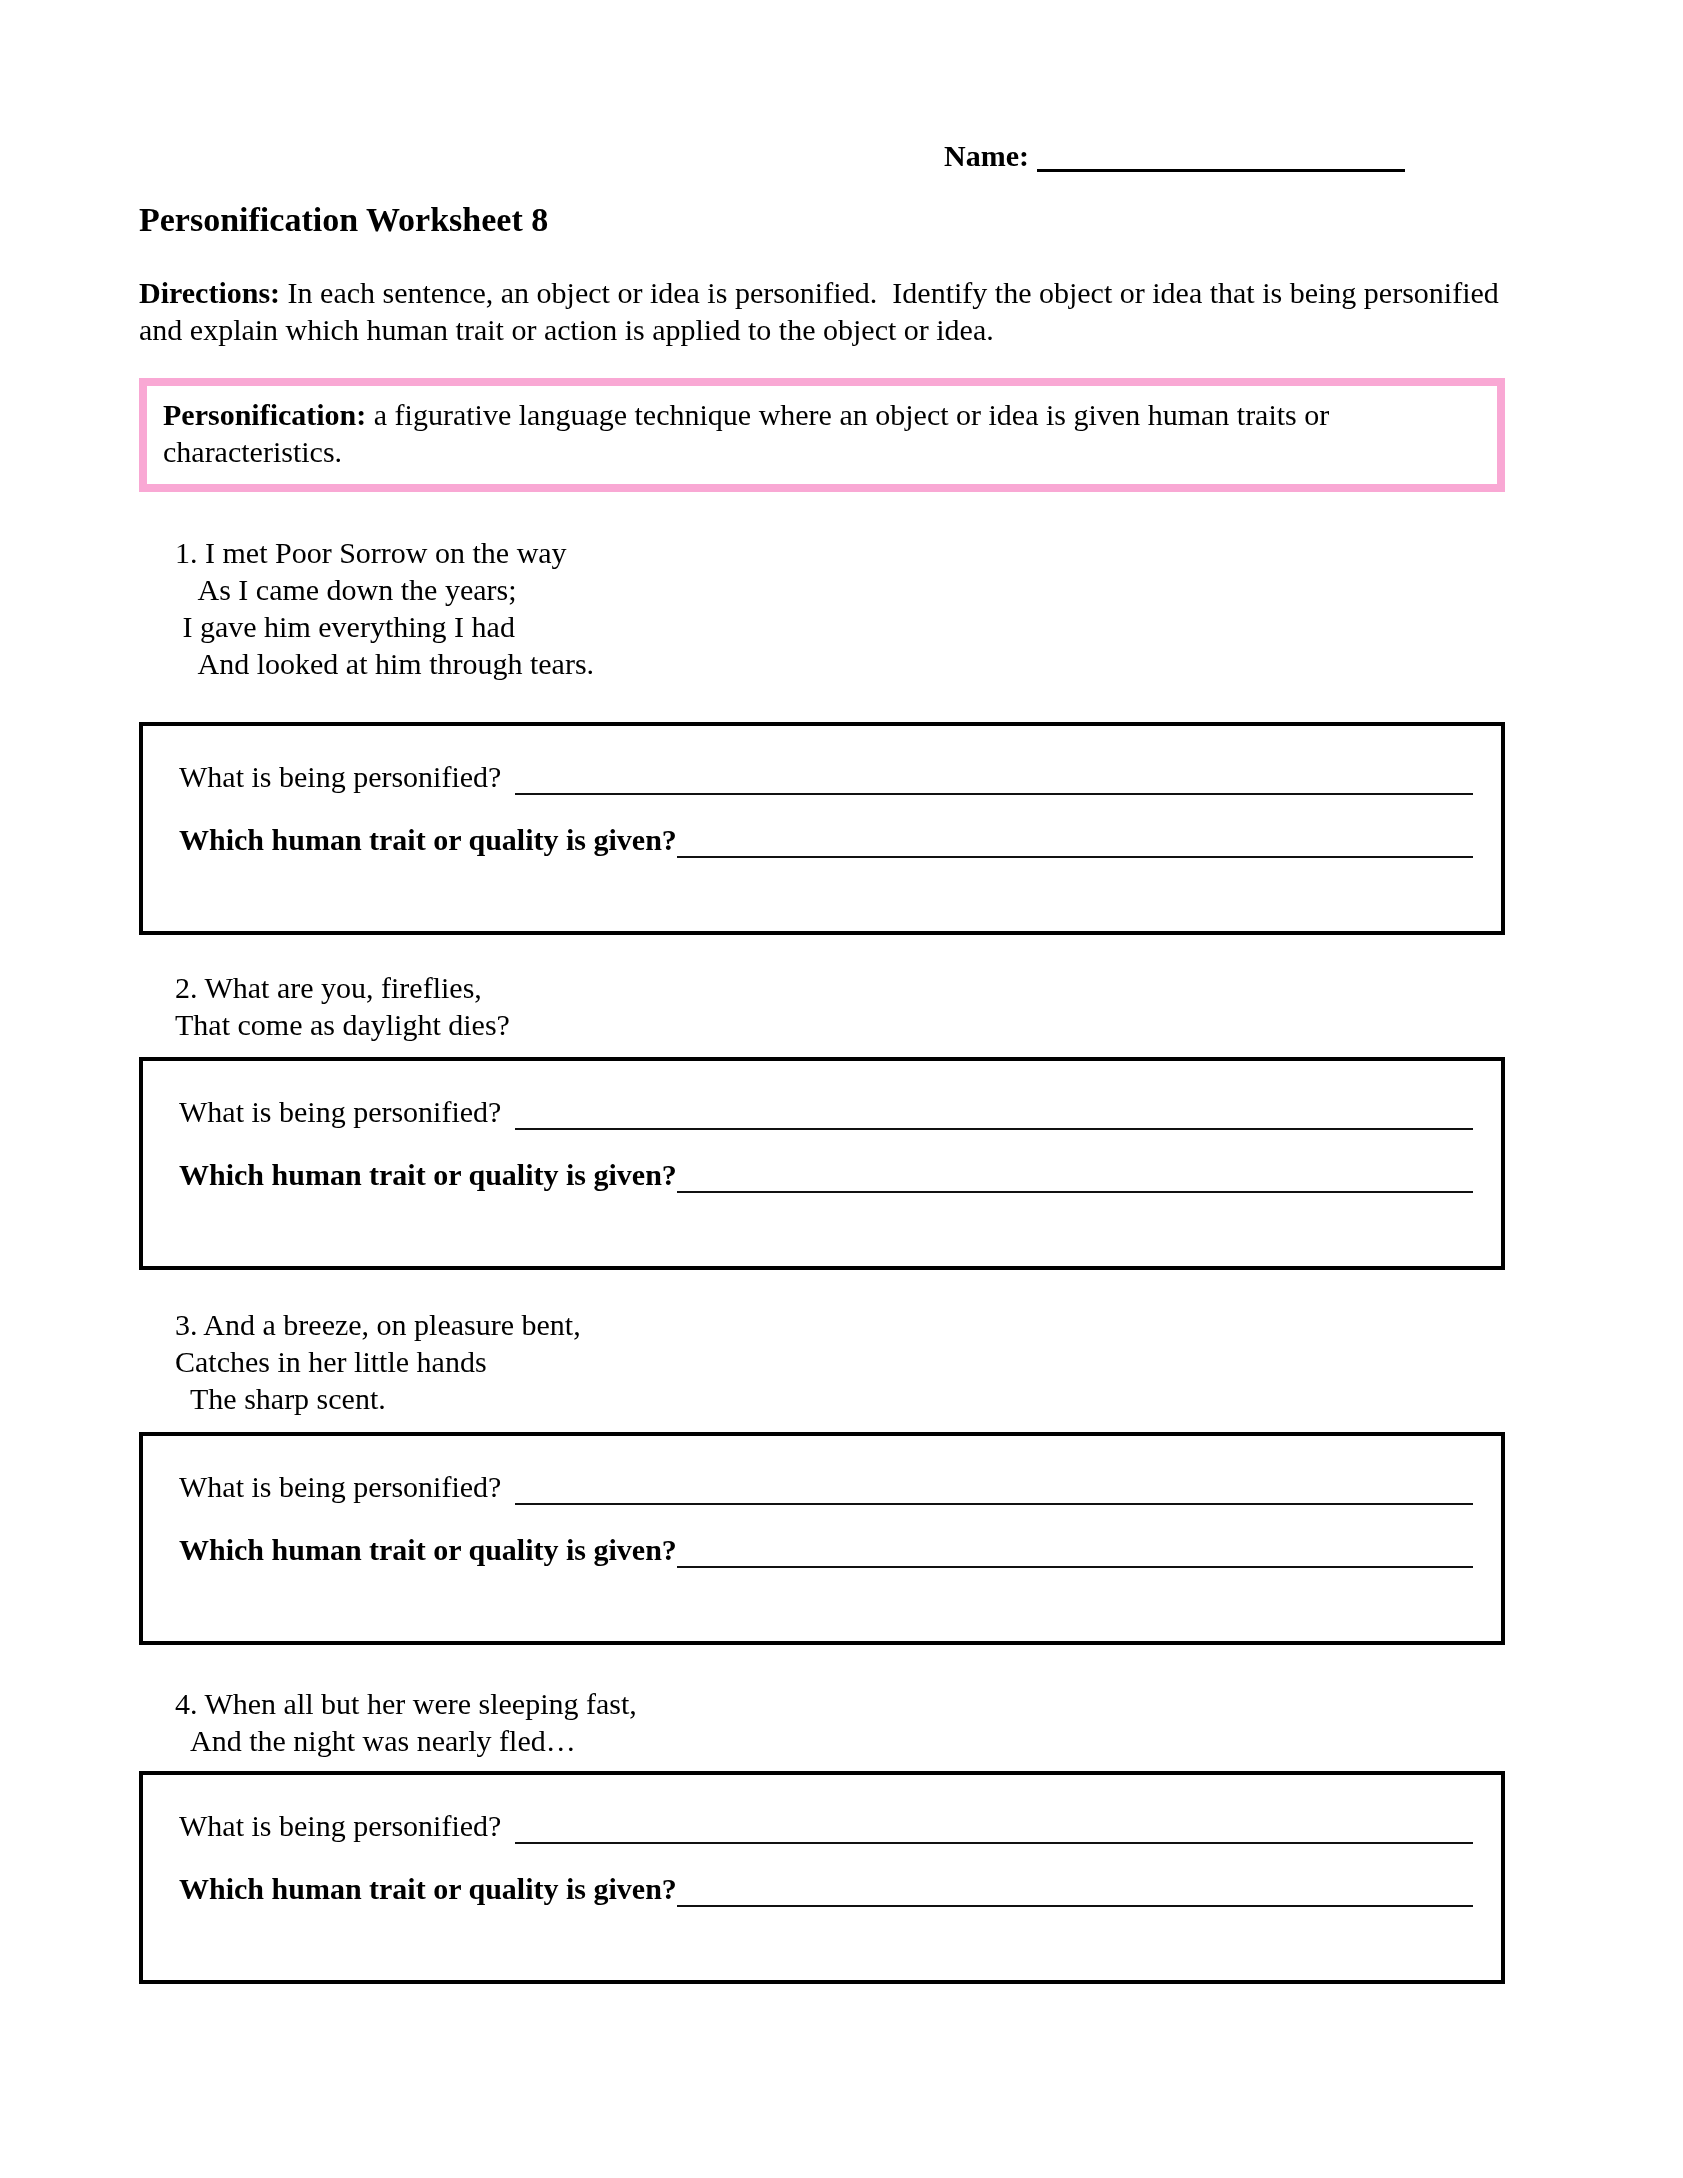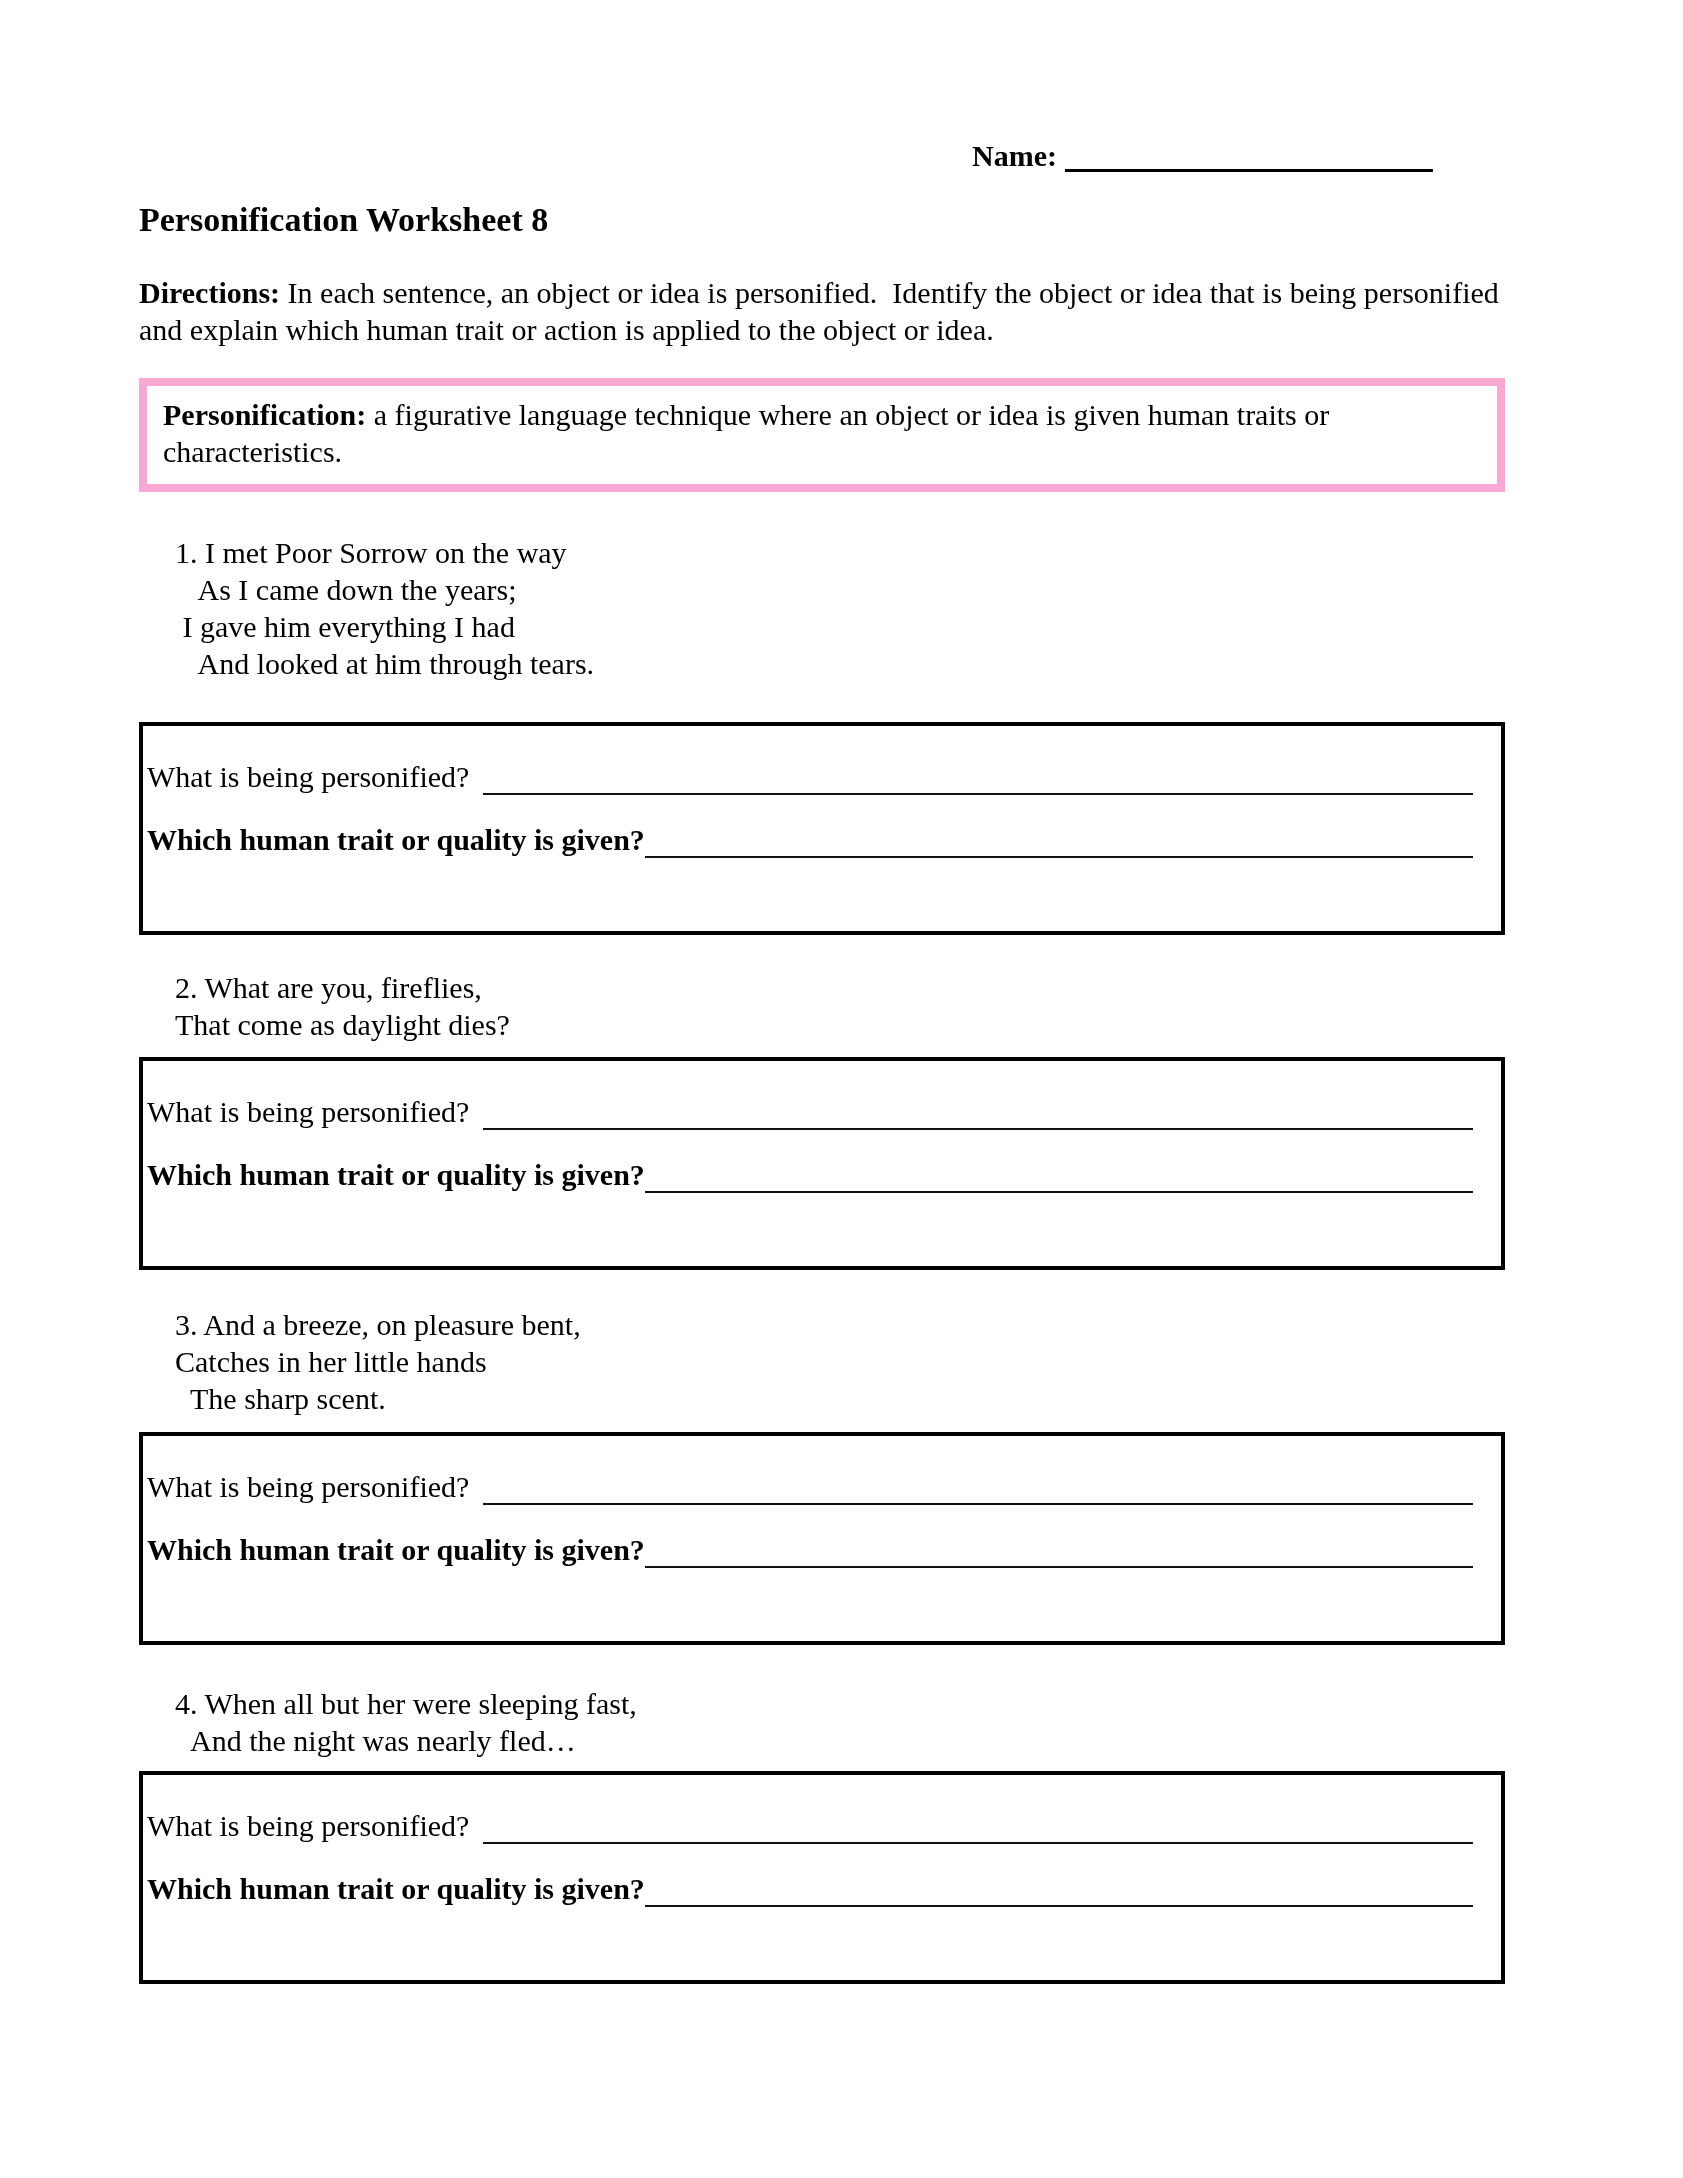--- a/index.html
+++ b/index.html
@@ -14,21 +14,21 @@
     font-size: 30px;
     line-height: 37px;
     overflow: hidden;
   }
   .bold { font-weight: 700; }
 
   
   .name-row {
     position: absolute;
     top: 137px;
-    left: 972px;
+    left: 944px;
     white-space: nowrap;
   }
   .write-line {
     display: inline-block;
     width: 368px;
     height: 1em;
     border-bottom: 3px solid #000;
     vertical-align: -6px;
     margin-left: 8px;
   }
@@ -62,21 +62,21 @@
     white-space: pre-wrap;
   }
   .s1 { margin-top: 42px; margin-bottom: 40px; }
   .s2 { margin-top: 34px; margin-bottom: 14px; }
   .s3 { margin-top: 36px; margin-bottom: 15px; }
   .s4 { margin-top: 40px; margin-bottom: 12px; }
 
   .answer-box {
     border: 4px solid #000;
     height: 213px;
-    padding: 32px 28px 0 4px;
+    padding: 32px 28px 0 36px;
   }
   .answer-row {
     display: flex;
     align-items: flex-end;
     height: 37px;
   }
   .answer-row + .answer-row { margin-top: 26px; font-weight: bold; }
   .answer-row .prompt { white-space: nowrap; }
   .blank {
     flex: 1;

